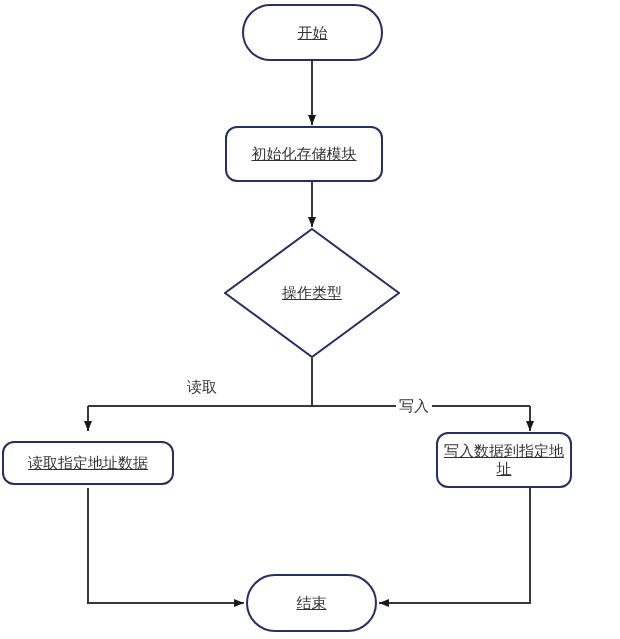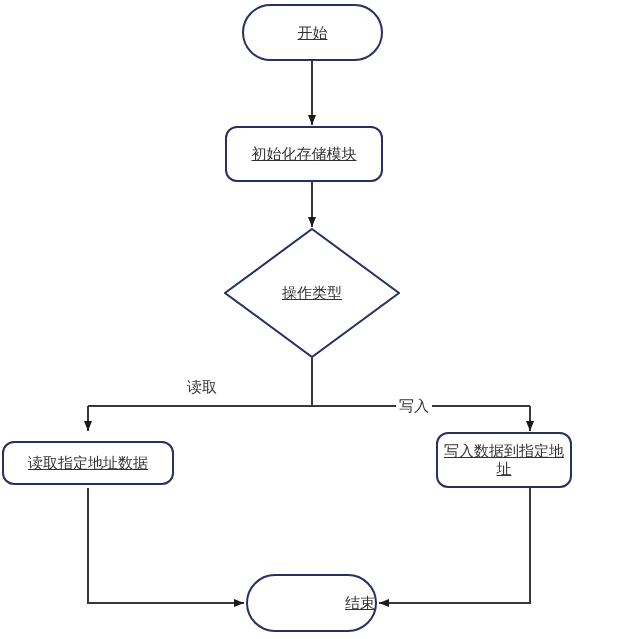--- a/index.html
+++ b/index.html
@@ -61,20 +61,20 @@
   </div>
 
   <div class="node process" style="left:2px;top:432px;width:172px;height:44px;margin-top:9px;">
     <span>读取指定地址数据</span>
   </div>
 
   <div class="node process" style="left:436px;top:432px;width:136px;height:56px;">
     <span>写入数据到指定地址</span>
   </div>
 
-  <div class="node terminator" style="left:246px;top:574px;width:131px;height:58px;justify-content:flex-end;">
+  <div class="node terminator" style="left:246px;top:574px;width:131px;height:58px;">
     <span>结束</span>
   </div>
 
   <div class="edge-label" style="left:202px;top:387px;">读取</div>
   <div class="edge-label" style="left:414px;top:406px;font-family:Liberation Serif, serif;">写入</div>
 
 </div>
 
 </body></html>

